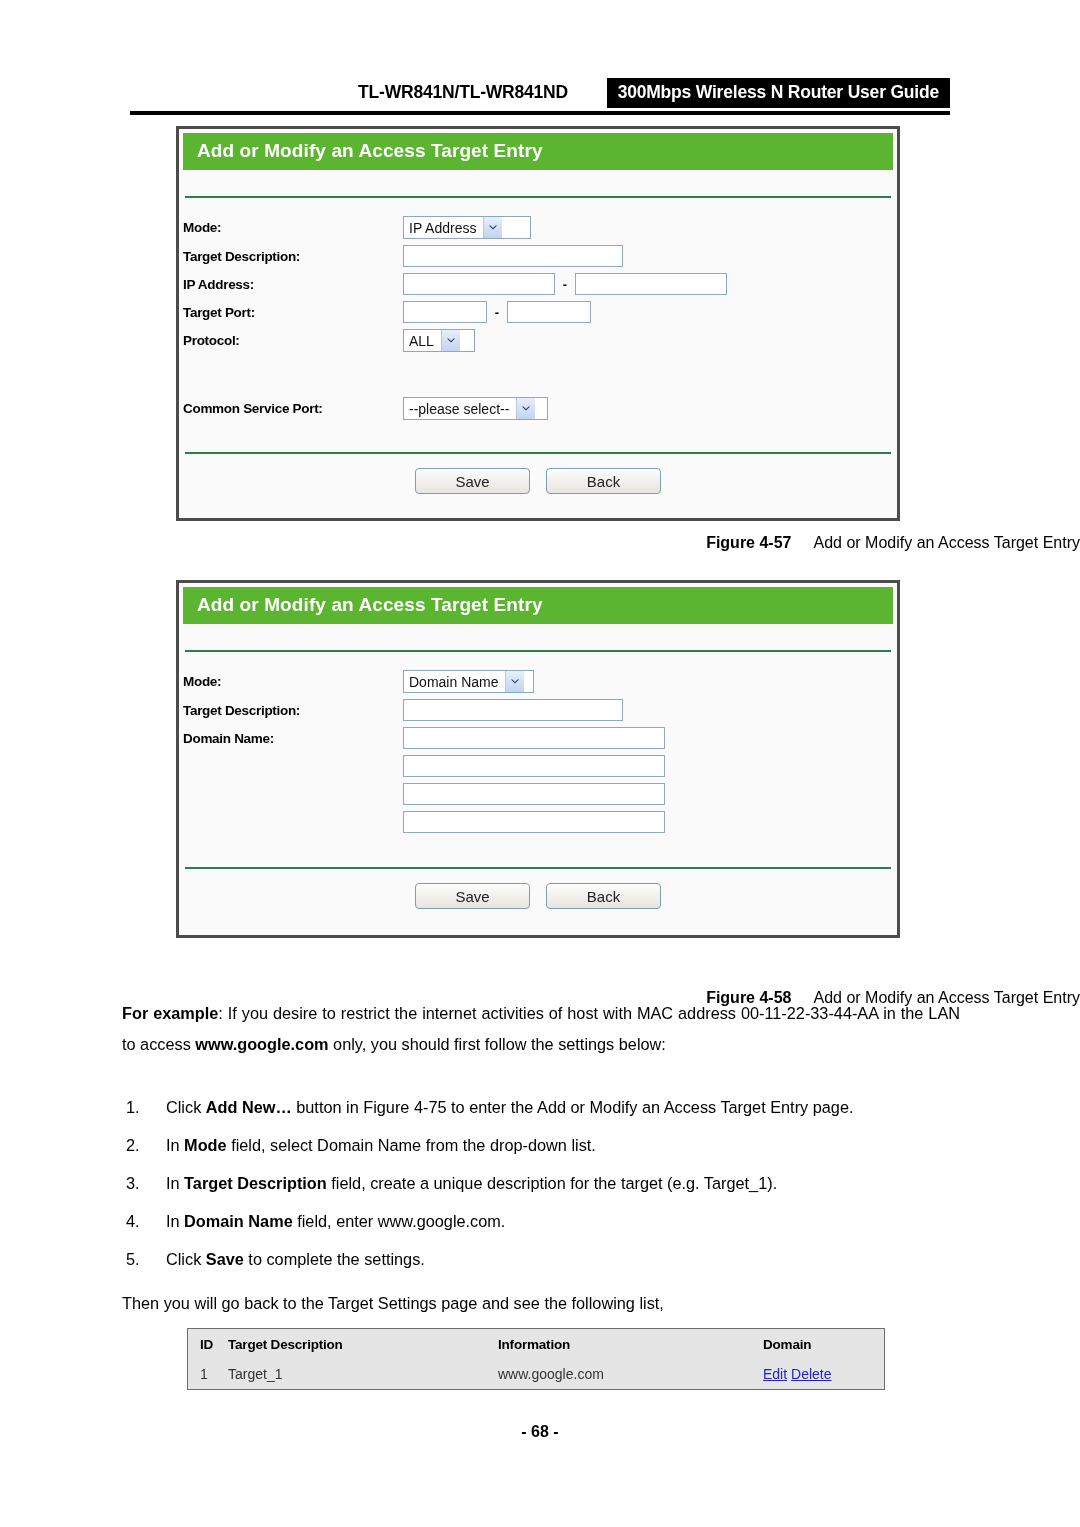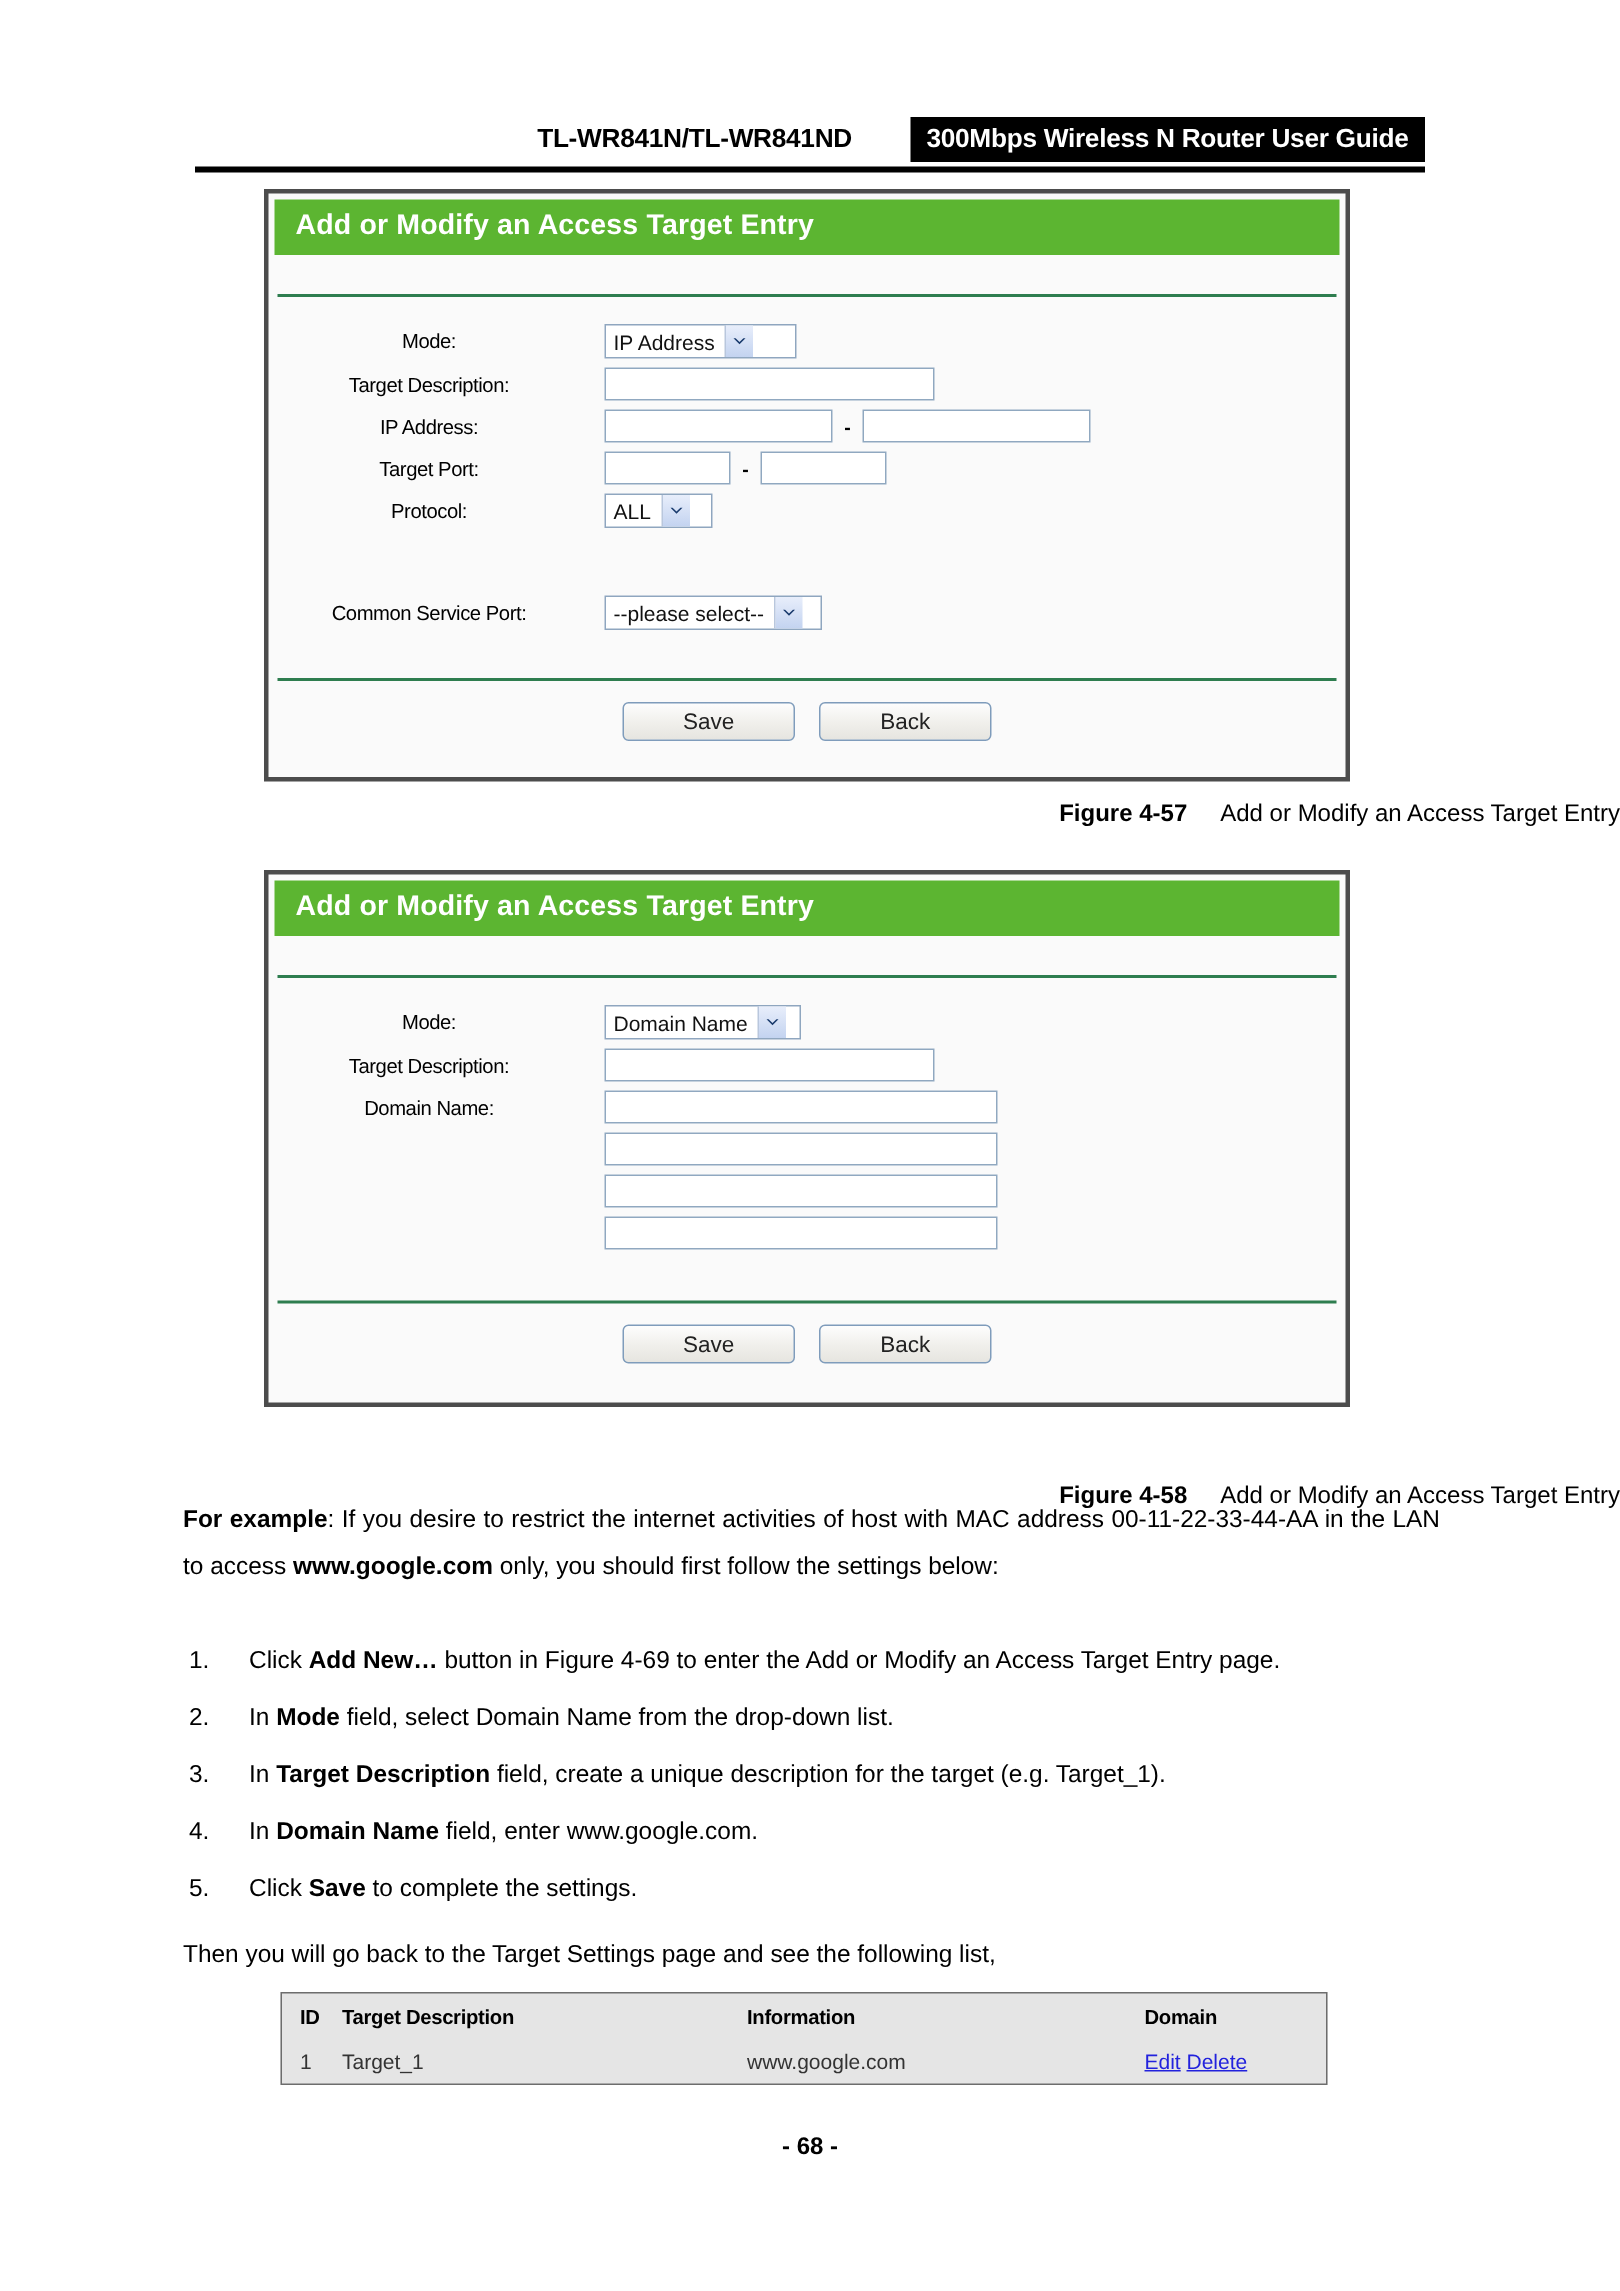--- a/index.html
+++ b/index.html
@@ -90,24 +90,24 @@
     position: relative;
   }
 
   .row {
     display: flex;
     align-items: center;
     margin-bottom: 6px;
   }
   .lbl {
     width: 220px;
-    text-align: center;
+    text-align: left;
     padding-right: 14px;
     font-size: 13.5px;
-    font-weight: normal;
+    font-weight: bold;
     color: #000;
     box-sizing: border-box;
     letter-spacing: -0.3px;
     white-space: nowrap;
   }
   .ctrl {
     display: flex;
     align-items: center;
   }
 
@@ -431,21 +431,21 @@
   <span>Add or Modify an Access Target Entry</span>
 </div>
 
 <div class="para" style="top:998px;">
   <b>For example</b><span>: If you desire to restrict the internet activities of host with MAC address 00-11-22-33-44-AA in the LAN to access </span><b>www.google.com</b><span> only, you should first follow the settings below:</span>
 </div>
 
 <div class="olist" style="top:1092px;">
   <div class="li">
     <div class="li-num">1.</div>
-    <div class="li-txt"><span>Click </span><b>Add New…</b><span> button in Figure 4-69 to enter the Add or Modify an Access Target Entry page.</span></div>
+    <div class="li-txt"><span>Click </span><b>Add New…</b><span> button in Figure 4-75 to enter the Add or Modify an Access Target Entry page.</span></div>
   </div>
   <div class="li">
     <div class="li-num">2.</div>
     <div class="li-txt"><span>In </span><b>Mode</b><span> field, select Domain Name from the drop-down list.</span></div>
   </div>
   <div class="li">
     <div class="li-num">3.</div>
     <div class="li-txt"><span>In </span><b>Target Description</b><span> field, create a unique description for the target (e.g. Target_1).</span></div>
   </div>
   <div class="li">

